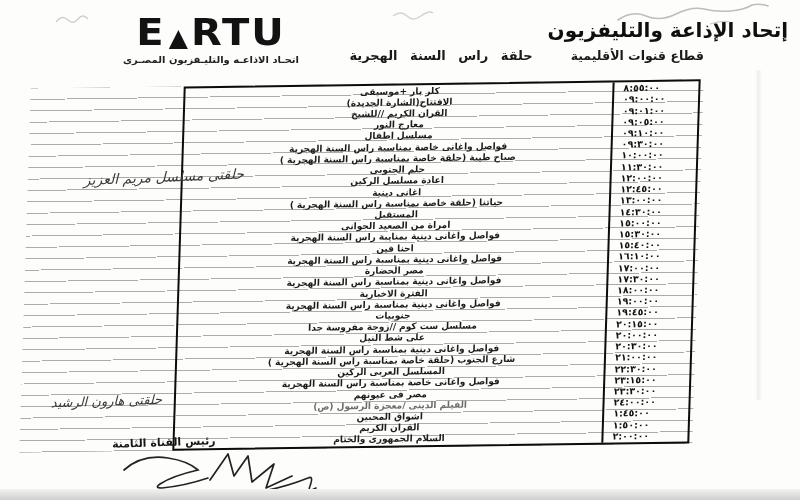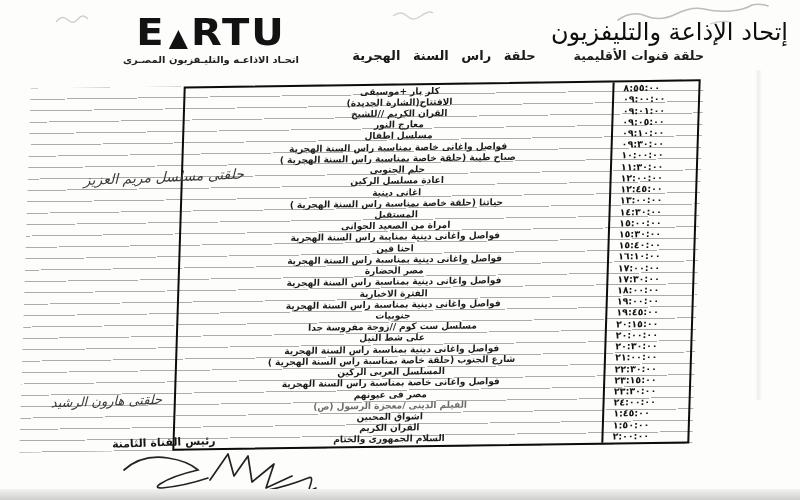--- a/index.html
+++ b/index.html
@@ -24,21 +24,21 @@
   .logo{position:absolute;left:106px;top:12px;width:210px;text-align:center;}
   .logo-line{display:flex;align-items:flex-end;justify-content:center;gap:3px;
     font-weight:900;color:#121212;line-height:1;}
   .logo-line .big{font-size:40px;letter-spacing:2px;transform:scaleY(.92);}
   .logo-line .tri{font-size:25px;line-height:1;transform:translateY(-2px);}
   .logo-sub{direction:rtl;font-size:9.5px;font-weight:700;color:#222;margin-top:2px;
     letter-spacing:0px;transform:scaleX(1.05);}
   
   .org-title{
     position:absolute;right:12px;top:18px;direction:rtl;
-    font-size:24px;font-weight:400;color:#0f0f0f;letter-spacing:0;
+    font-size:20px;font-weight:700;color:#0f0f0f;letter-spacing:0;
   }
   .sub-header{
     position:absolute;right:96px;top:48px;direction:rtl;display:flex;gap:38px;
     font-weight:800;color:#1a1a1a;align-items:baseline;
   }
   .sector{font-size:12.5px;}
   .doc-title{font-size:13px;word-spacing:8px;}
   
   .scribble{position:absolute;}
   
@@ -98,21 +98,21 @@
     <div class="logo-line">
       <span class="big">E</span>
       <span class="tri">▲</span>
       <span class="big">RTU</span>
     </div>
     <div class="logo-sub">اتحـاد الاذاعـه والتليـفزيون المصـرى</div>
   </div>
 
   <div class="org-title">إتحاد الإذاعة والتليفزيون</div>
   <div class="sub-header">
-    <span class="sector">حلقة قنوات الأقليمية</span>
+    <span class="sector">قطاع قنوات الأقليمية</span>
     <span class="doc-title">حلقة  راس السنة الهجرية</span>
   </div>
 
   <svg class="scribble" style="left:614px;top:2px" width="160" height="26" viewBox="0 0 160 26">
     <path d="M4 18 q14 -10 28 -4 t30 -2 t28 -5 t26 2 t22 -6 q8 -2 16 1" fill="none" stroke="#bdbdbd" stroke-width="1.6" stroke-linecap="round"></path>
     <path d="M96 22 q10 -4 20 -2" fill="none" stroke="#cccccc" stroke-width="1.2"></path>
   </svg>
   <svg class="scribble" style="left:52px;top:10px" width="40" height="18" viewBox="0 0 40 18">
     <path d="M4 12 q6 -8 12 -2 q5 5 10 -1 q5 -6 10 0" fill="none" stroke="#cfcfcf" stroke-width="1.4"></path>
   </svg>

